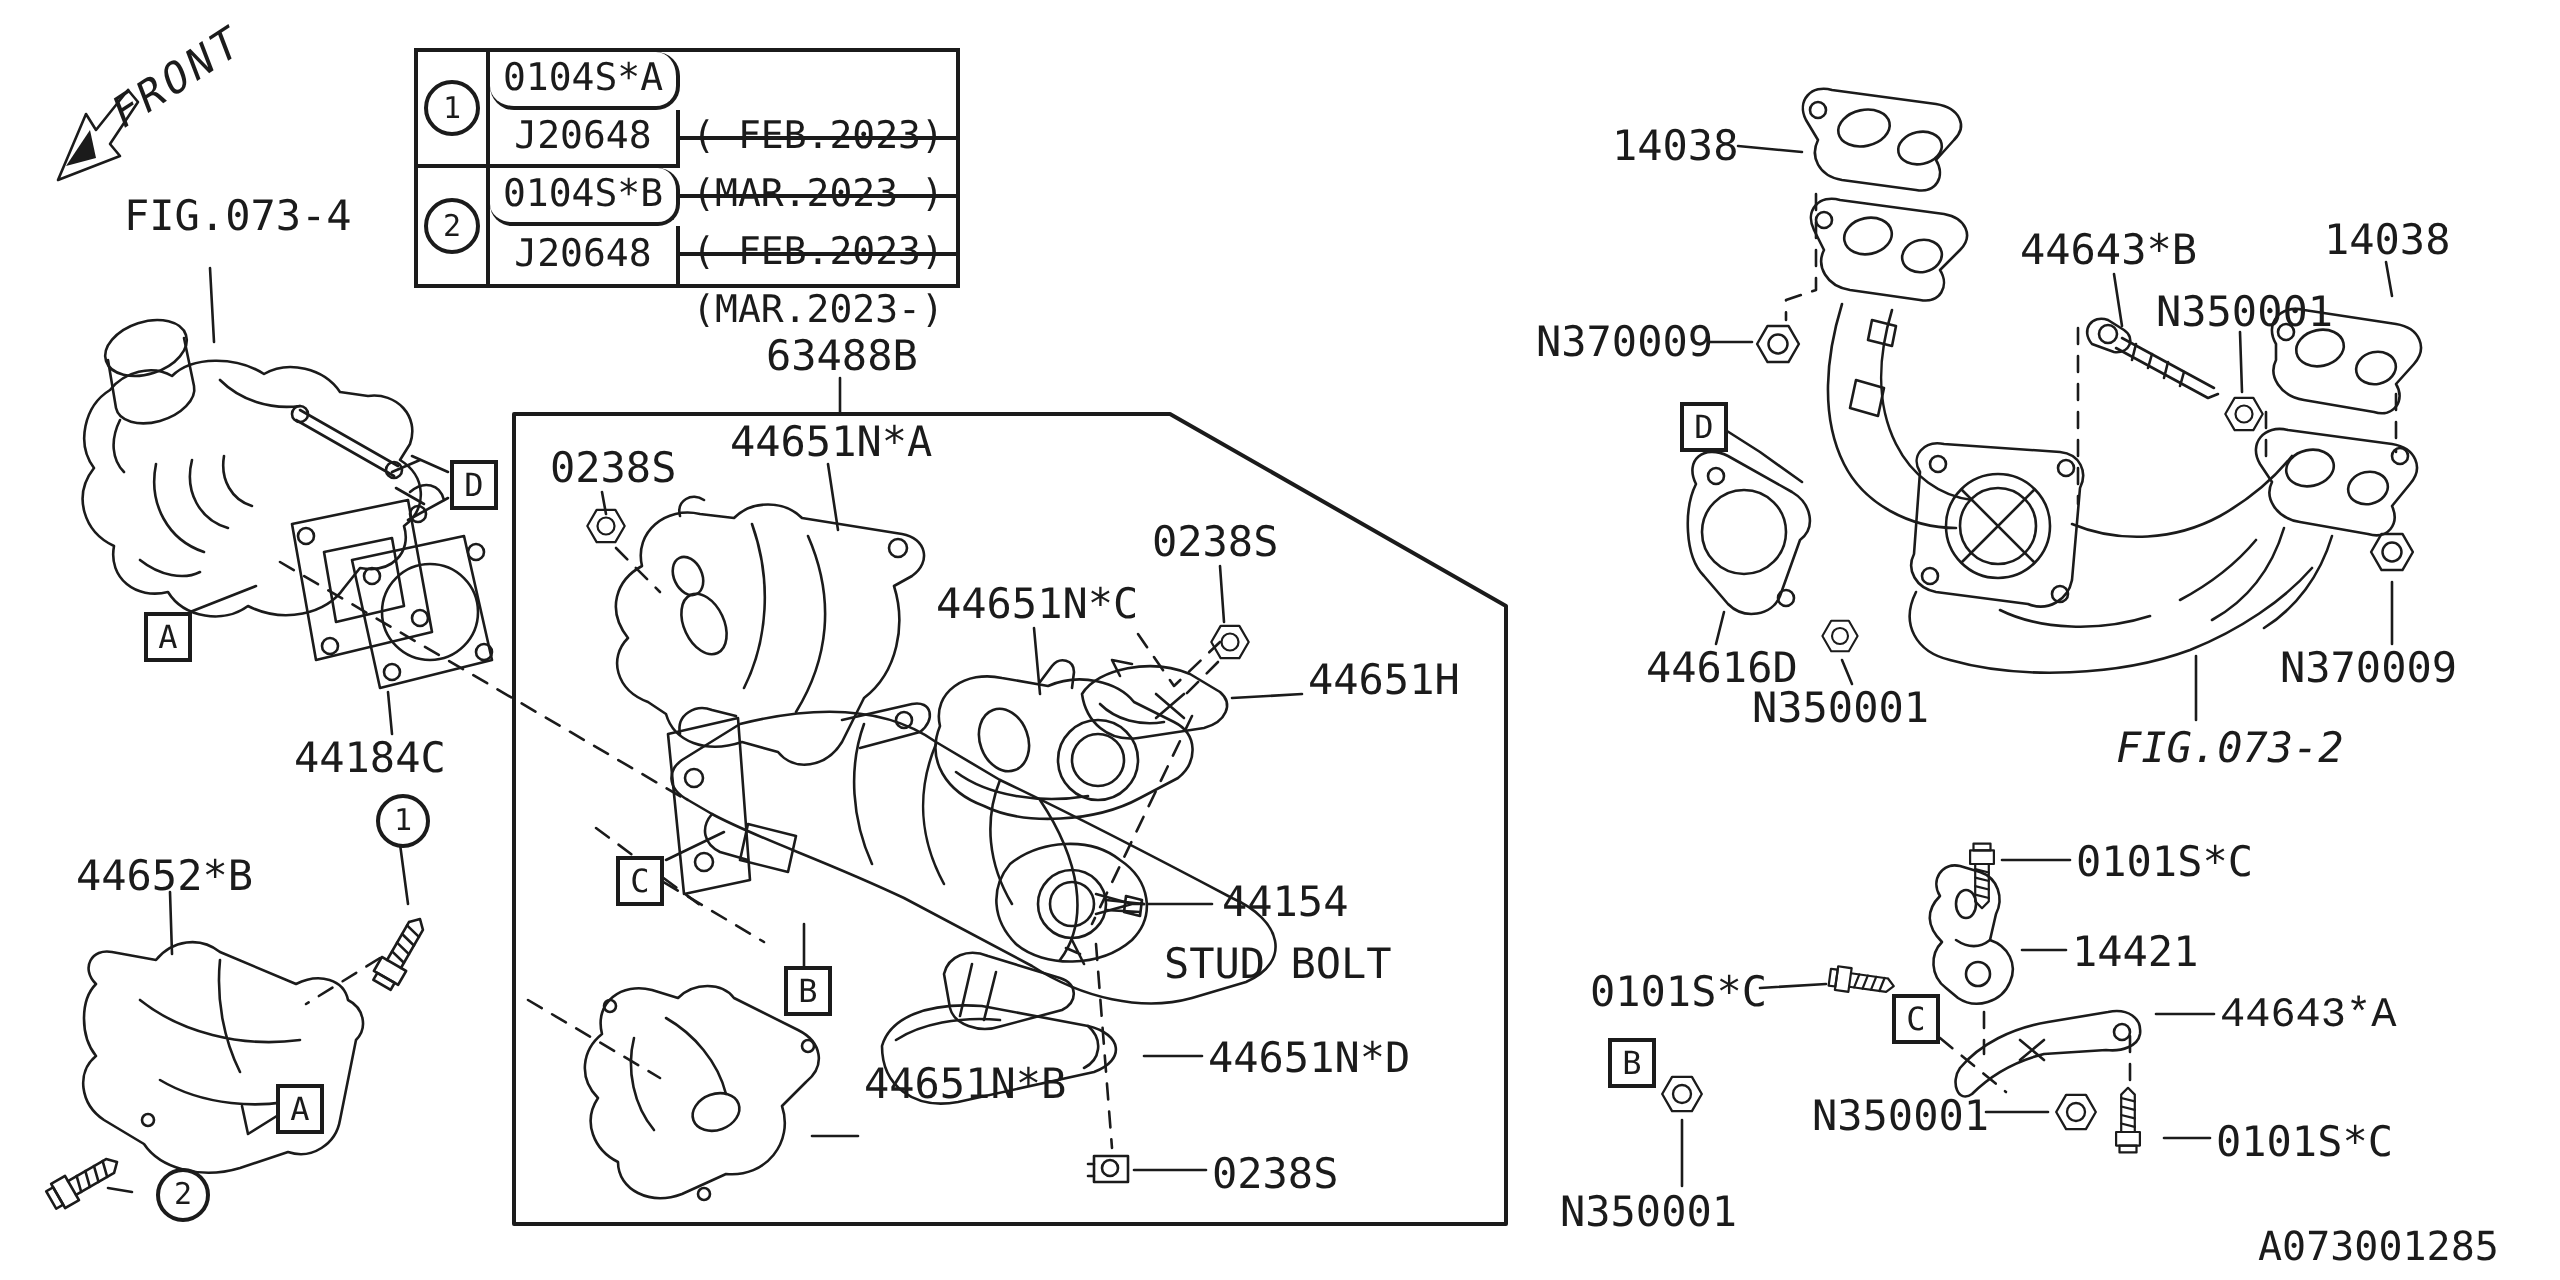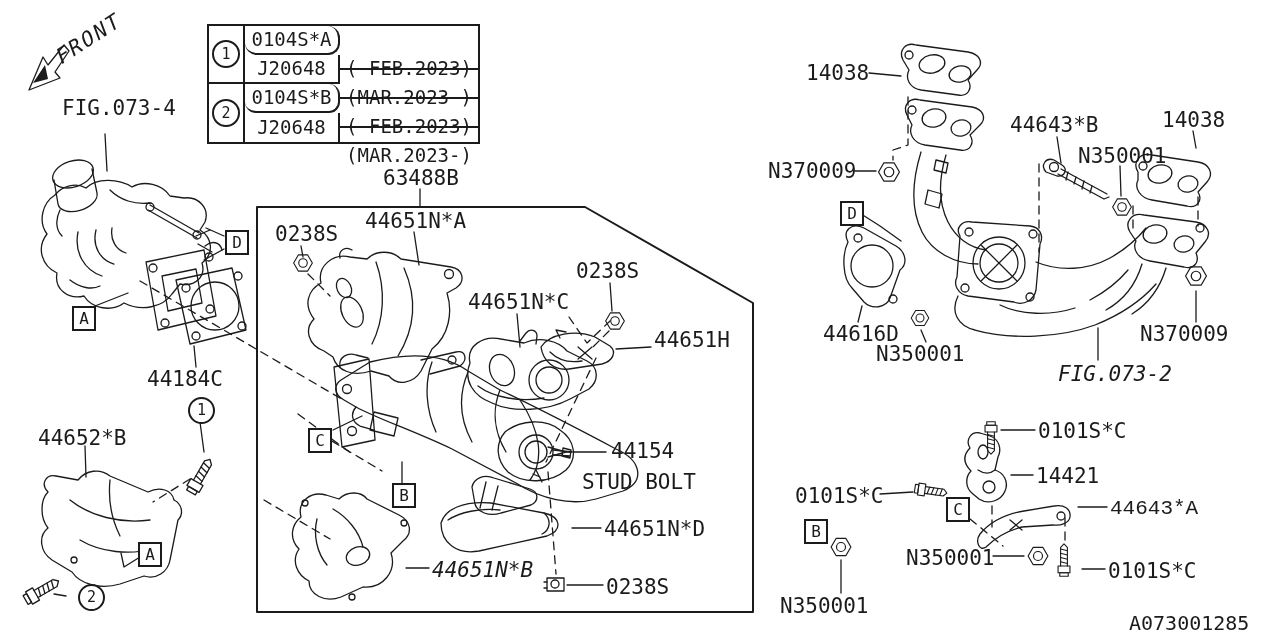--- a/index.html
+++ b/index.html
@@ -344,21 +344,21 @@
 
   <div class="lbl" style="left:383px;top:168px;">63488B</div>
   <div class="lbl" style="left:275px;top:224px;">0238S</div>
   <div class="lbl" style="left:365px;top:211px;">44651N*A</div>
   <div class="lbl" style="left:468px;top:292px;">44651N*C</div>
   <div class="lbl" style="left:576px;top:261px;">0238S</div>
   <div class="lbl" style="left:654px;top:330px;">44651H</div>
   <div class="lbl" style="left:611px;top:441px;">44154</div>
   <div class="lbl" style="left:582px;top:472px;">STUD BOLT</div>
   <div class="lbl" style="left:604px;top:519px;">44651N*D</div>
-  <div class="lbl" style="left:432px;top:560px;font-style:italic;">44651N*B</div>
+  <div class="lbl" style="left:432px;top:532px;">44651N*B</div>
   <div class="lbl" style="left:606px;top:577px;">0238S</div>
   <div class="lbl" style="left:147px;top:369px;">44184C</div>
   <div class="lbl" style="left:38px;top:428px;">44652*B</div>
   <div class="lbl" style="left:806px;top:63px;">14038</div>
   <div class="lbl" style="left:1010px;top:115px;">44643*B</div>
   <div class="lbl" style="left:1078px;top:146px;">N350001</div>
   <div class="lbl" style="left:1162px;top:110px;">14038</div>
   <div class="lbl" style="left:768px;top:161px;">N370009</div>
   <div class="lbl" style="left:823px;top:324px;">44616D</div>
   <div class="lbl" style="left:876px;top:344px;">N350001</div>

